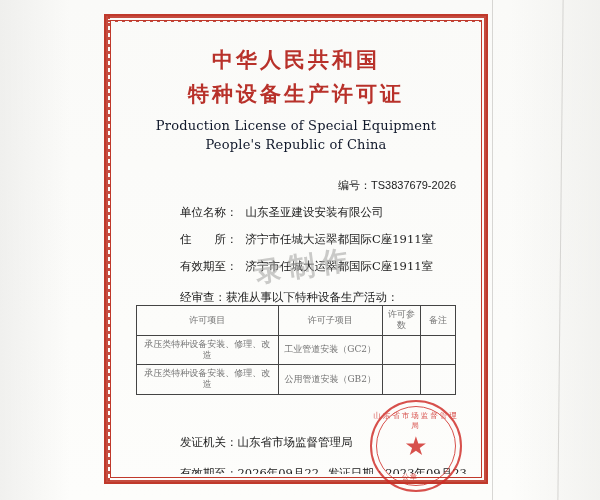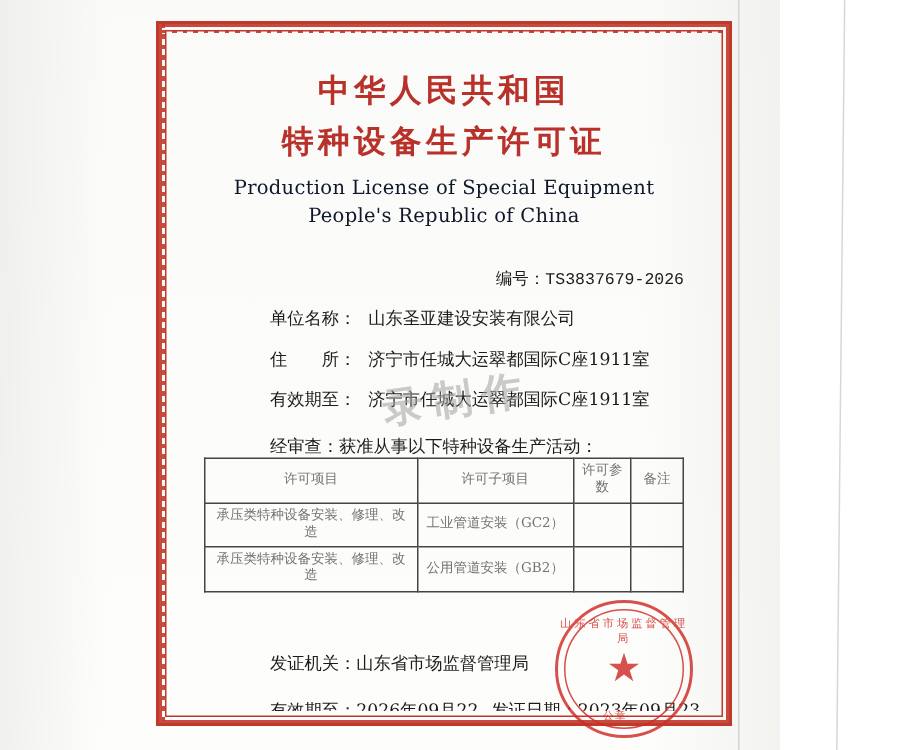--- a/index.html
+++ b/index.html
@@ -8,21 +8,21 @@
     background: #ffffff;
   }
   body {
     width: 600px;
     height: 500px;
     overflow: hidden;
     font-family: "DejaVu Sans", sans-serif;
   }
   .page {
     position: relative;
-    width: 520px;
+    width: 600px;
     height: 500px;
     background: #fdfdfb;
   }
   
   .paper-shade {
     position: absolute;
     inset: 0;
     background:
       linear-gradient(90deg, rgba(230,230,228,0.55) 0px, rgba(255,255,255,0) 70px),
       linear-gradient(270deg, rgba(235,235,232,0.6) 0px, rgba(255,255,255,0) 90px),
@@ -114,21 +114,21 @@
   .title-en.l2 {
     margin-top: 4px;
   }
 
   .cert-no {
     margin-top: 26px;
     text-align: right;
     padding-right: 22px;
     font-size: 11px;
     color: #1b1b1b;
-    font-family: Liberation Mono, monospace;
+    font-family: Liberation Sans, sans-serif;
   }
 
   .field {
     margin-top: 12px;
     padding-left: 66px;
     font-size: 11.5px;
     color: #1b1b1b;
     font-family: "DejaVu Serif", serif;
     white-space: nowrap;
   }

